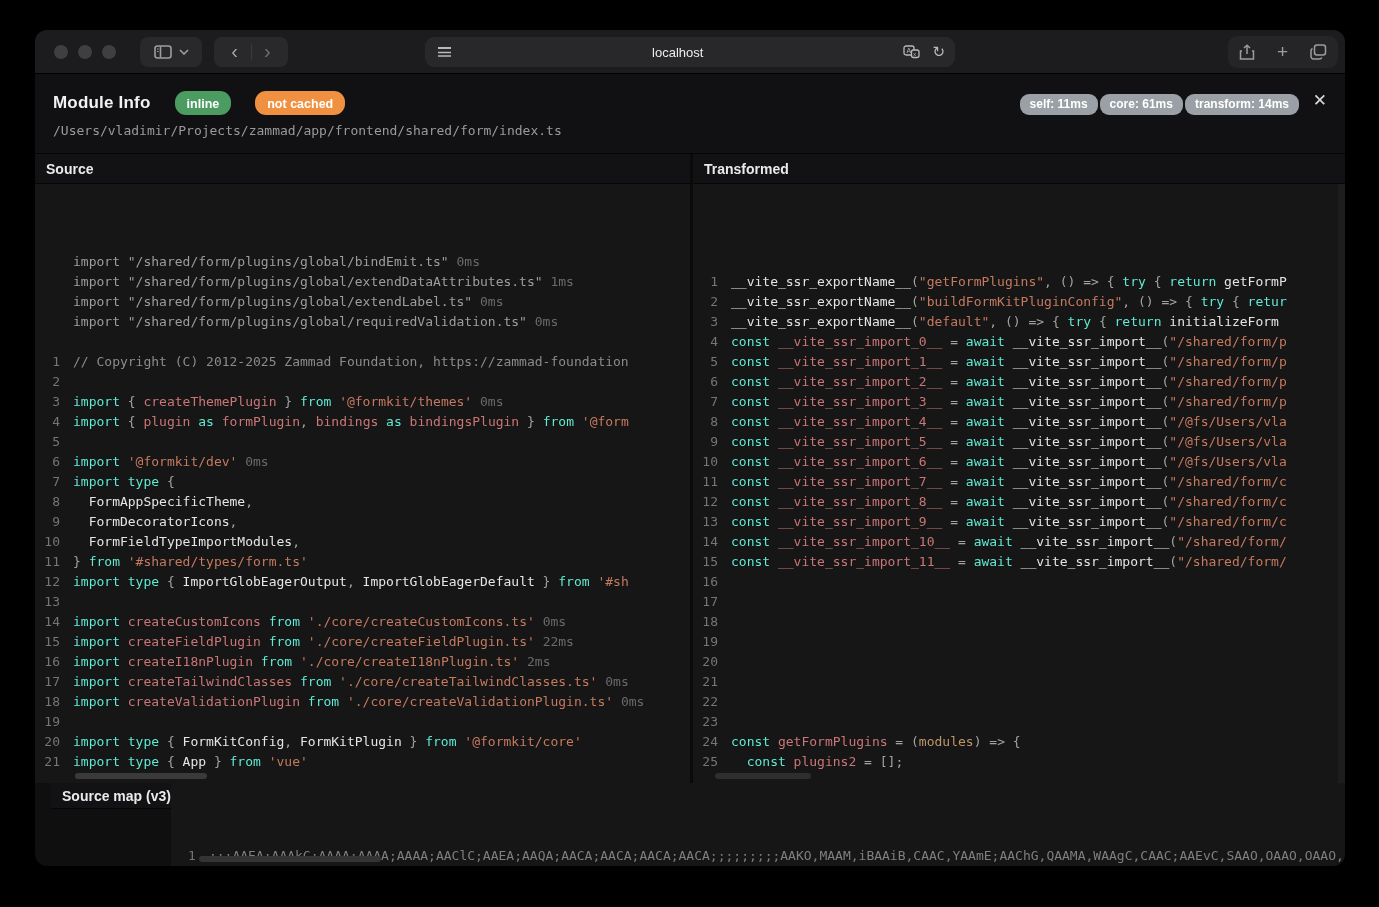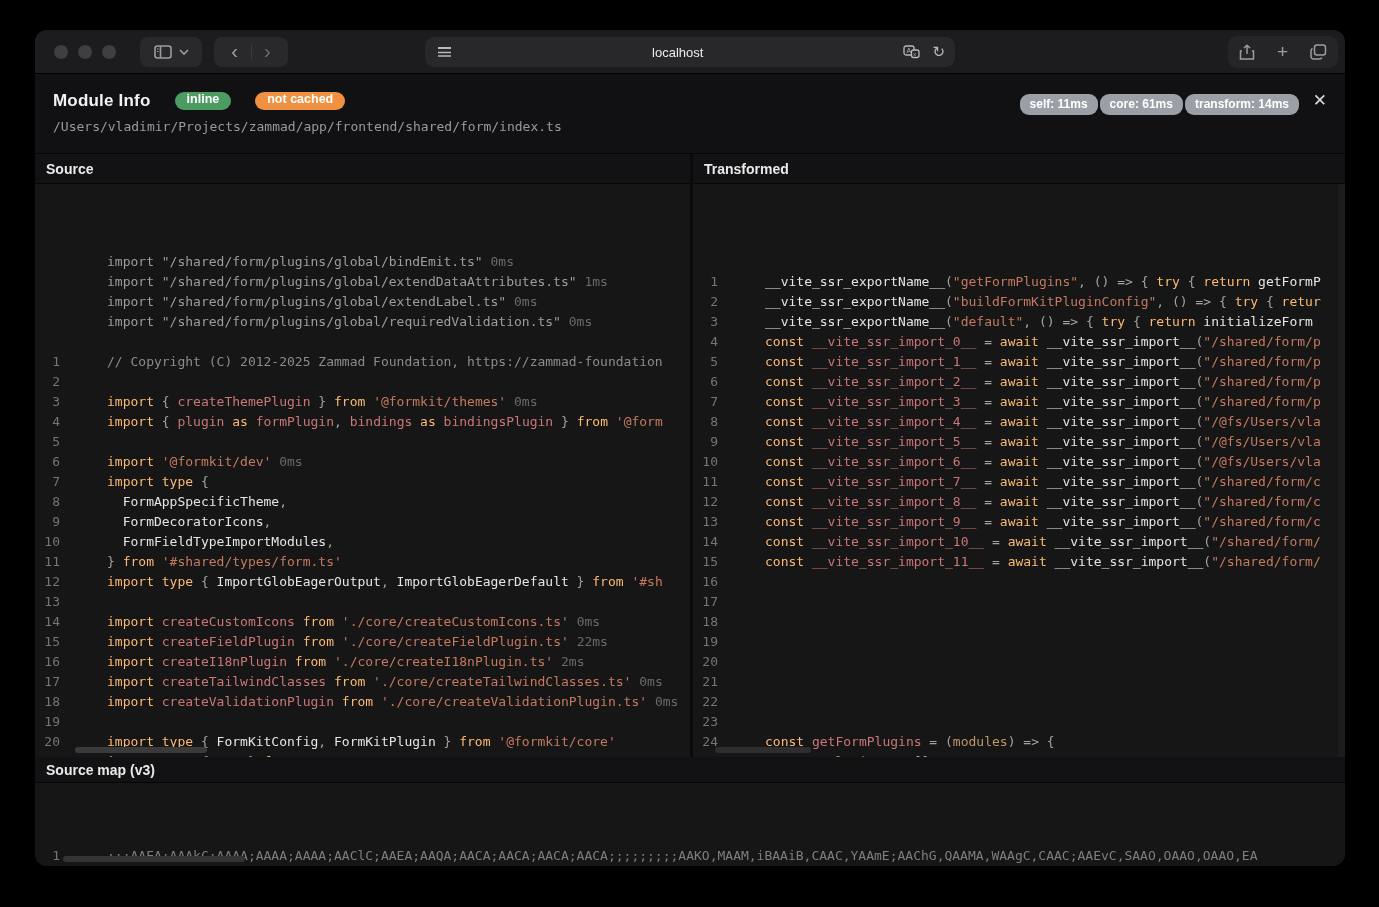--- a/index.html
+++ b/index.html
@@ -33,62 +33,62 @@
                 background:#252527; border-radius:9px; display:flex; align-items:center;
                 justify-content:space-around; color:#9d9da0; }
   .plus { font-size:19px; color:#9d9da0; }
   .icon-svg { display:block; }
 
   
   .mod-header { height:80px; flex:0 0 auto; background:#111113; position:relative;
                 border-bottom:1px solid #050505; }
   .title-row { display:flex; align-items:center; gap:24px; padding:17px 0 0 18px; }
   .mod-title { font-size:17px; font-weight:bold; color:#f2f2f2; letter-spacing:.2px; }
-  .badge { border-radius:11px; padding:0 12px 4px; font-size:12.5px; font-weight:bold;
+  .badge { border-radius:11px; padding:6px 12px 4px; font-size:12.5px; font-weight:bold;
            color:#fff; }
   .mod-path { padding:8px 0 0 18px; font-family:"DejaVu Sans Mono", monospace;
               font-size:13px; color:#9a9a9a; }
   .timings { position:absolute; right:46px; top:20px; display:flex; gap:2px; }
   .timing-pill { background:#9aa0a5; color:#fff; font-size:12px; font-weight:bold;
                  border-radius:9px; padding:3px 10px 4px; }
   .close-x { position:absolute; right:14px; top:12px; font-size:17px; color:#d6d6d6;
              cursor:default; padding:4px; }
 
   
   .panels { flex:1 1 auto; display:flex; min-height:0; }
   .panel { width:655px; display:flex; flex-direction:column; min-width:0; position:relative; }
   .panel.right { border-left:3px solid #0a0a0a; flex:1; }
   .panel-header { height:30px; background:#121214; border-bottom:1px solid #060606;
                   display:flex; align-items:center; padding-left:11px;
                   font-size:14px; font-weight:bold; color:#eaeaea; flex:0 0 auto; }
   .code-area { flex:1; background:#161616; overflow:hidden; padding-top:8px;
                font-family:"DejaVu Sans Mono", monospace; font-size:13px;
                line-height:20px; position:relative; white-space:pre; }
-  .code-line { display:flex; height:20px;gap:34px; }
+  .code-line { display:flex; height:20px; }
   .ln { flex:0 0 38px; text-align:right; padding-right:13px; color:#757575; }
   .code { flex:1; overflow:hidden; }
 
-  .tok-k { color:#fdba74; }          
+  .tok-k { color:#5eead4; }          
   .tok-v { color:#cb7676; }          
   .tok-t { color:#e5e5e5; }          
   .tok-s { color:#c5795f; }          
   .tok-p { color:#a3a3a3; }          
   .tok-c { color:#8b8b8b; }          
   .tok-d { color:#6a6a6a; }          
   .tok-g { color:#9d9d9d; }          
   .tok-n { color:#bd976a; }          
   .tok-m { color:#7f7f7f; }          
 
   .hscroll { position:absolute; height:6px; border-radius:3px; background:#3a3a3a; }
   .src-hscroll { left:40px; bottom:4px; width:132px; }
   .tr-hscroll  { left:22px; bottom:4px; width:96px; background:#2e2e2e; }
   .vlane { position:absolute; right:0; top:0; bottom:0; width:7px; background:#1d1d1d; }
 
   
-  .srcmap { flex:0 0 68px; display:flex; flex-direction:column; }
+  .srcmap { flex:0 0 68px; display:flex; flex-direction:row;padding-left:16px; }
   .srcmap .panel-header { height:26px; }
   .map-area { flex:1; background:#161616; font-family:"DejaVu Sans Mono", monospace;
               font-size:13px; line-height:20px; white-space:pre; overflow:hidden;
               position:relative; padding-top:3px; }
   .map-hscroll { left:28px; bottom:4px; width:182px; background:#343434; }
 </style>
 </head>
 <body>
 
 <div class="window">

